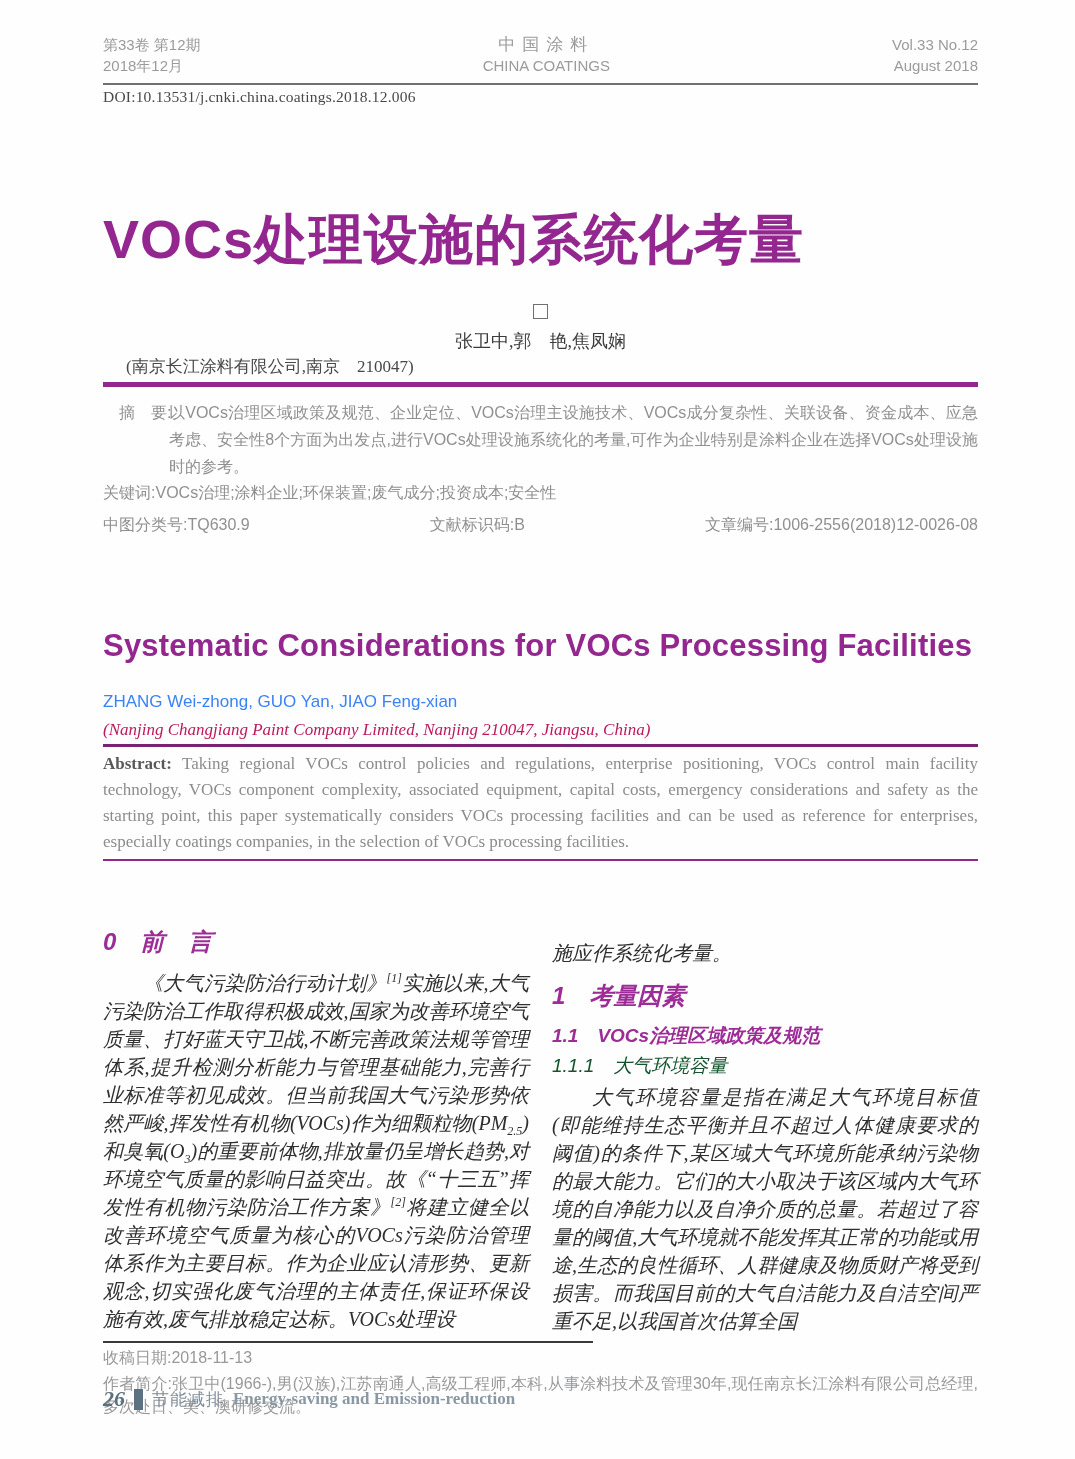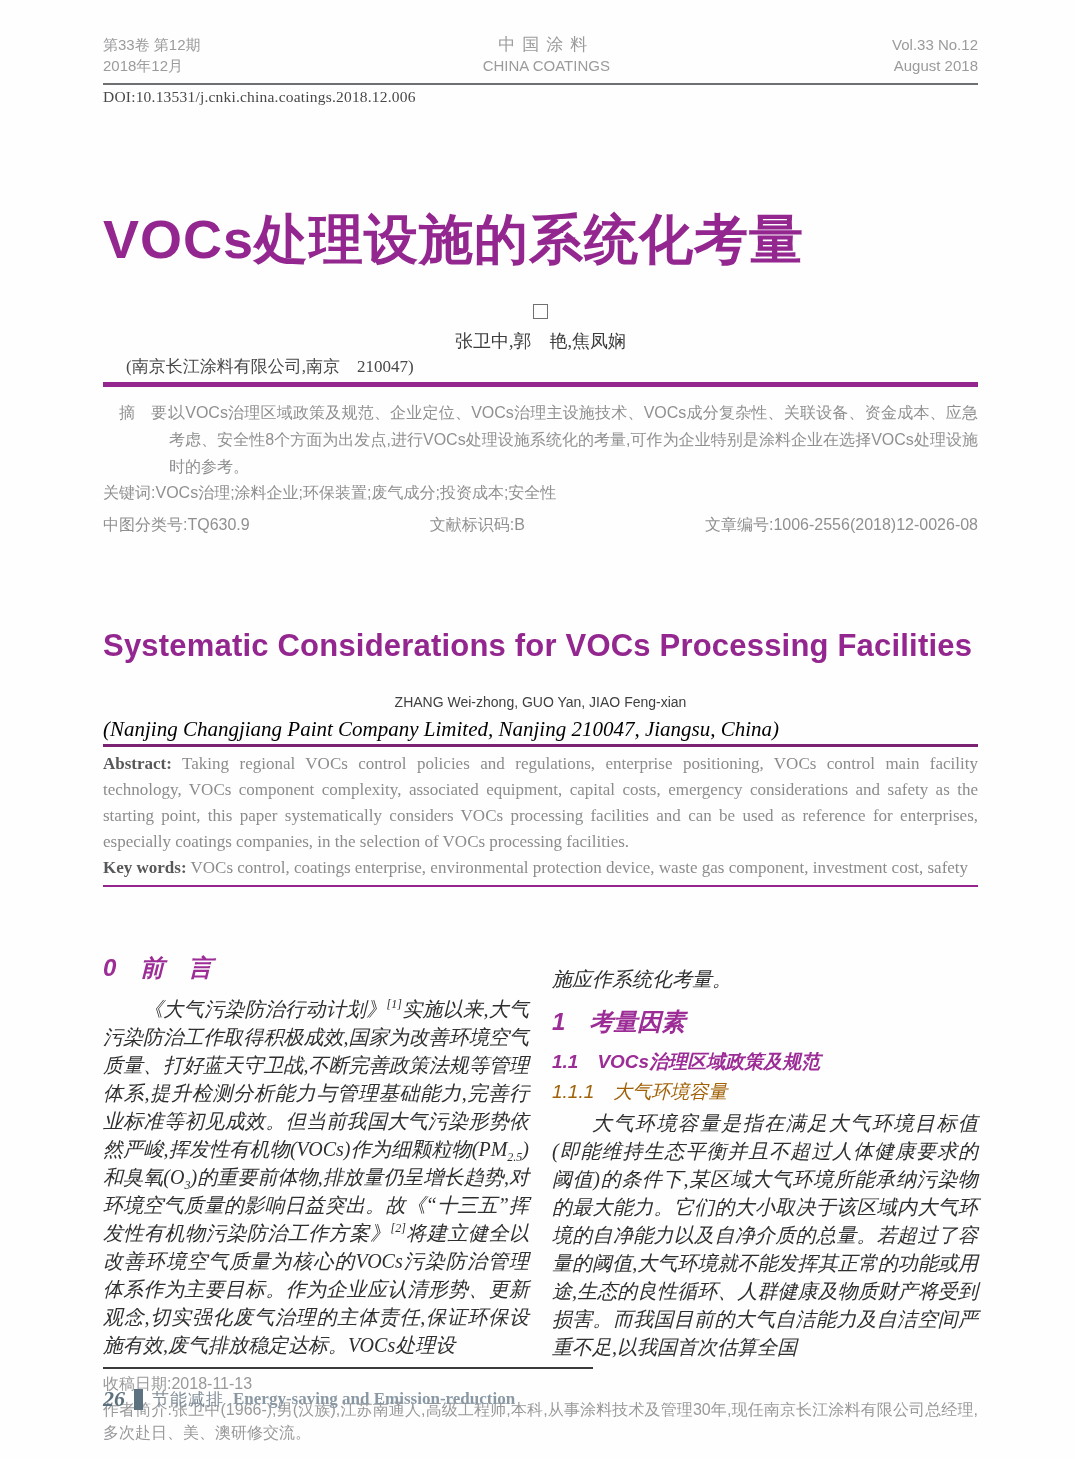--- a/index.html
+++ b/index.html
@@ -53,24 +53,24 @@
   .class-row{
     margin-top:6px;display:flex;justify-content:space-between;
     font-size:16px;line-height:26px;color:#8f9091;
   }
 
   
   .en-title{
     margin-top:90px;font-size:31px;line-height:36px;font-weight:800;
     color:#93278f;letter-spacing:.2px;
   }
-  .en-authors{margin-top:16px;font-size:14px;line-height:24px;color:#404040;text-align:center;}
+  .en-authors{margin-top:16px;font-size:17px;line-height:24px;color:#3b82f6;}
   .en-affil{
     margin-top:4px;font-family:"Liberation Serif",serif;font-style:italic;
-    font-size:21px;line-height:23px;color:#000000;
+    font-size:17px;line-height:23px;color:#be185d;
   }
   .en-rule-top{margin-top:3px;height:3px;background:#7c2273;}
   .en-abstract{
     margin-top:4px;font-family:"Liberation Serif",serif;
     font-size:17px;line-height:26px;color:#8b8c8e;text-align:justify;
   }
   .en-abstract b,.en-keywords b{color:#57585a;}
   .en-keywords{
     font-family:"Liberation Serif",serif;font-size:17px;line-height:26px;color:#8b8c8e;
   }
@@ -80,21 +80,21 @@
   .body-columns{margin-top:64px;display:flex;gap:23px;font-style:italic;}
   .col{width:426px;}
   .h-sec{
     font-size:24px;line-height:34px;font-weight:bold;color:#9c2c96;
     font-family:"Liberation Sans",sans-serif;margin:0;
   }
   .h-sub{
     font-size:19px;line-height:26px;font-weight:bold;color:#9c2c96;margin:10px 0 0 0;
   }
   .h-sub3{
-    font-size:19px;line-height:26px;font-weight:normal;color:#a16207;margin:4px 0 0 0;
+    font-size:19px;line-height:26px;font-weight:normal;color:#14532d;margin:4px 0 0 0;
   }
   .body-p{
     margin:10px 0 0 0;font-family:"Liberation Serif",serif;
     font-size:20px;line-height:28px;color:#2f2f31;text-align:justify;
     text-indent:2em;
   }
   .body-p.noindent{text-indent:0;margin-top:14px;}
   .body-p sup{font-size:12px;line-height:0;}
   .body-p sub{font-size:12px;line-height:0;}
 
@@ -159,23 +159,20 @@
       <span><span>文献标识码:</span><span>B</span></span>
       <span><span>文章编号:</span><span>1006-2556(2018)12-0026-08</span></span>
     </div>
 
     <h2 class="en-title">Systematic Considerations for VOCs Processing Facilities</h2>
     <div class="en-authors">ZHANG Wei-zhong, GUO Yan, JIAO Feng-xian</div>
     <div class="en-affil">(Nanjing Changjiang Paint Company Limited, Nanjing 210047, Jiangsu, China)</div>
     <div class="en-rule-top"></div>
     <div class="en-abstract">
       <b>Abstract:</b><span> Taking regional VOCs control policies and regulations, enterprise positioning, VOCs control main facility technology, VOCs component complexity, associated equipment, capital costs, emergency considerations and safety as the starting point, this paper systematically considers VOCs processing facilities and can be used as reference for enterprises, especially coatings companies, in the selection of VOCs processing facilities.</span>
-    </div>
-    <div class="en-keywords">
-      <b>Key words:</b><span> VOCs control, coatings enterprise, environmental protection device, waste gas component, investment cost, safety</span>
     </div>
     <div class="en-rule-bottom"></div>
 
     <div class="body-columns">
       <div class="col">
         <h3 class="h-sec">0　前　言</h3>
         <p class="body-p">《大气污染防治行动计划》<sup>[1]</sup>实施以来,大气污染防治工作取得积极成效,国家为改善环境空气质量、打好蓝天守卫战,不断完善政策法规等管理体系,提升检测分析能力与管理基础能力,完善行业标准等初见成效。但当前我国大气污染形势依然严峻,挥发性有机物(VOCs)作为细颗粒物(PM<sub>2.5</sub>)和臭氧(O<sub>3</sub>)的重要前体物,排放量仍呈增长趋势,对环境空气质量的影响日益突出。故《“十三五”挥发性有机物污染防治工作方案》<sup>[2]</sup>将建立健全以改善环境空气质量为核心的VOCs污染防治管理体系作为主要目标。作为企业应认清形势、更新观念,切实强化废气治理的主体责任,保证环保设施有效,废气排放稳定达标。VOCs处理设</p>
       </div>
       <div class="col">
         <p class="body-p noindent">施应作系统化考量。</p>

